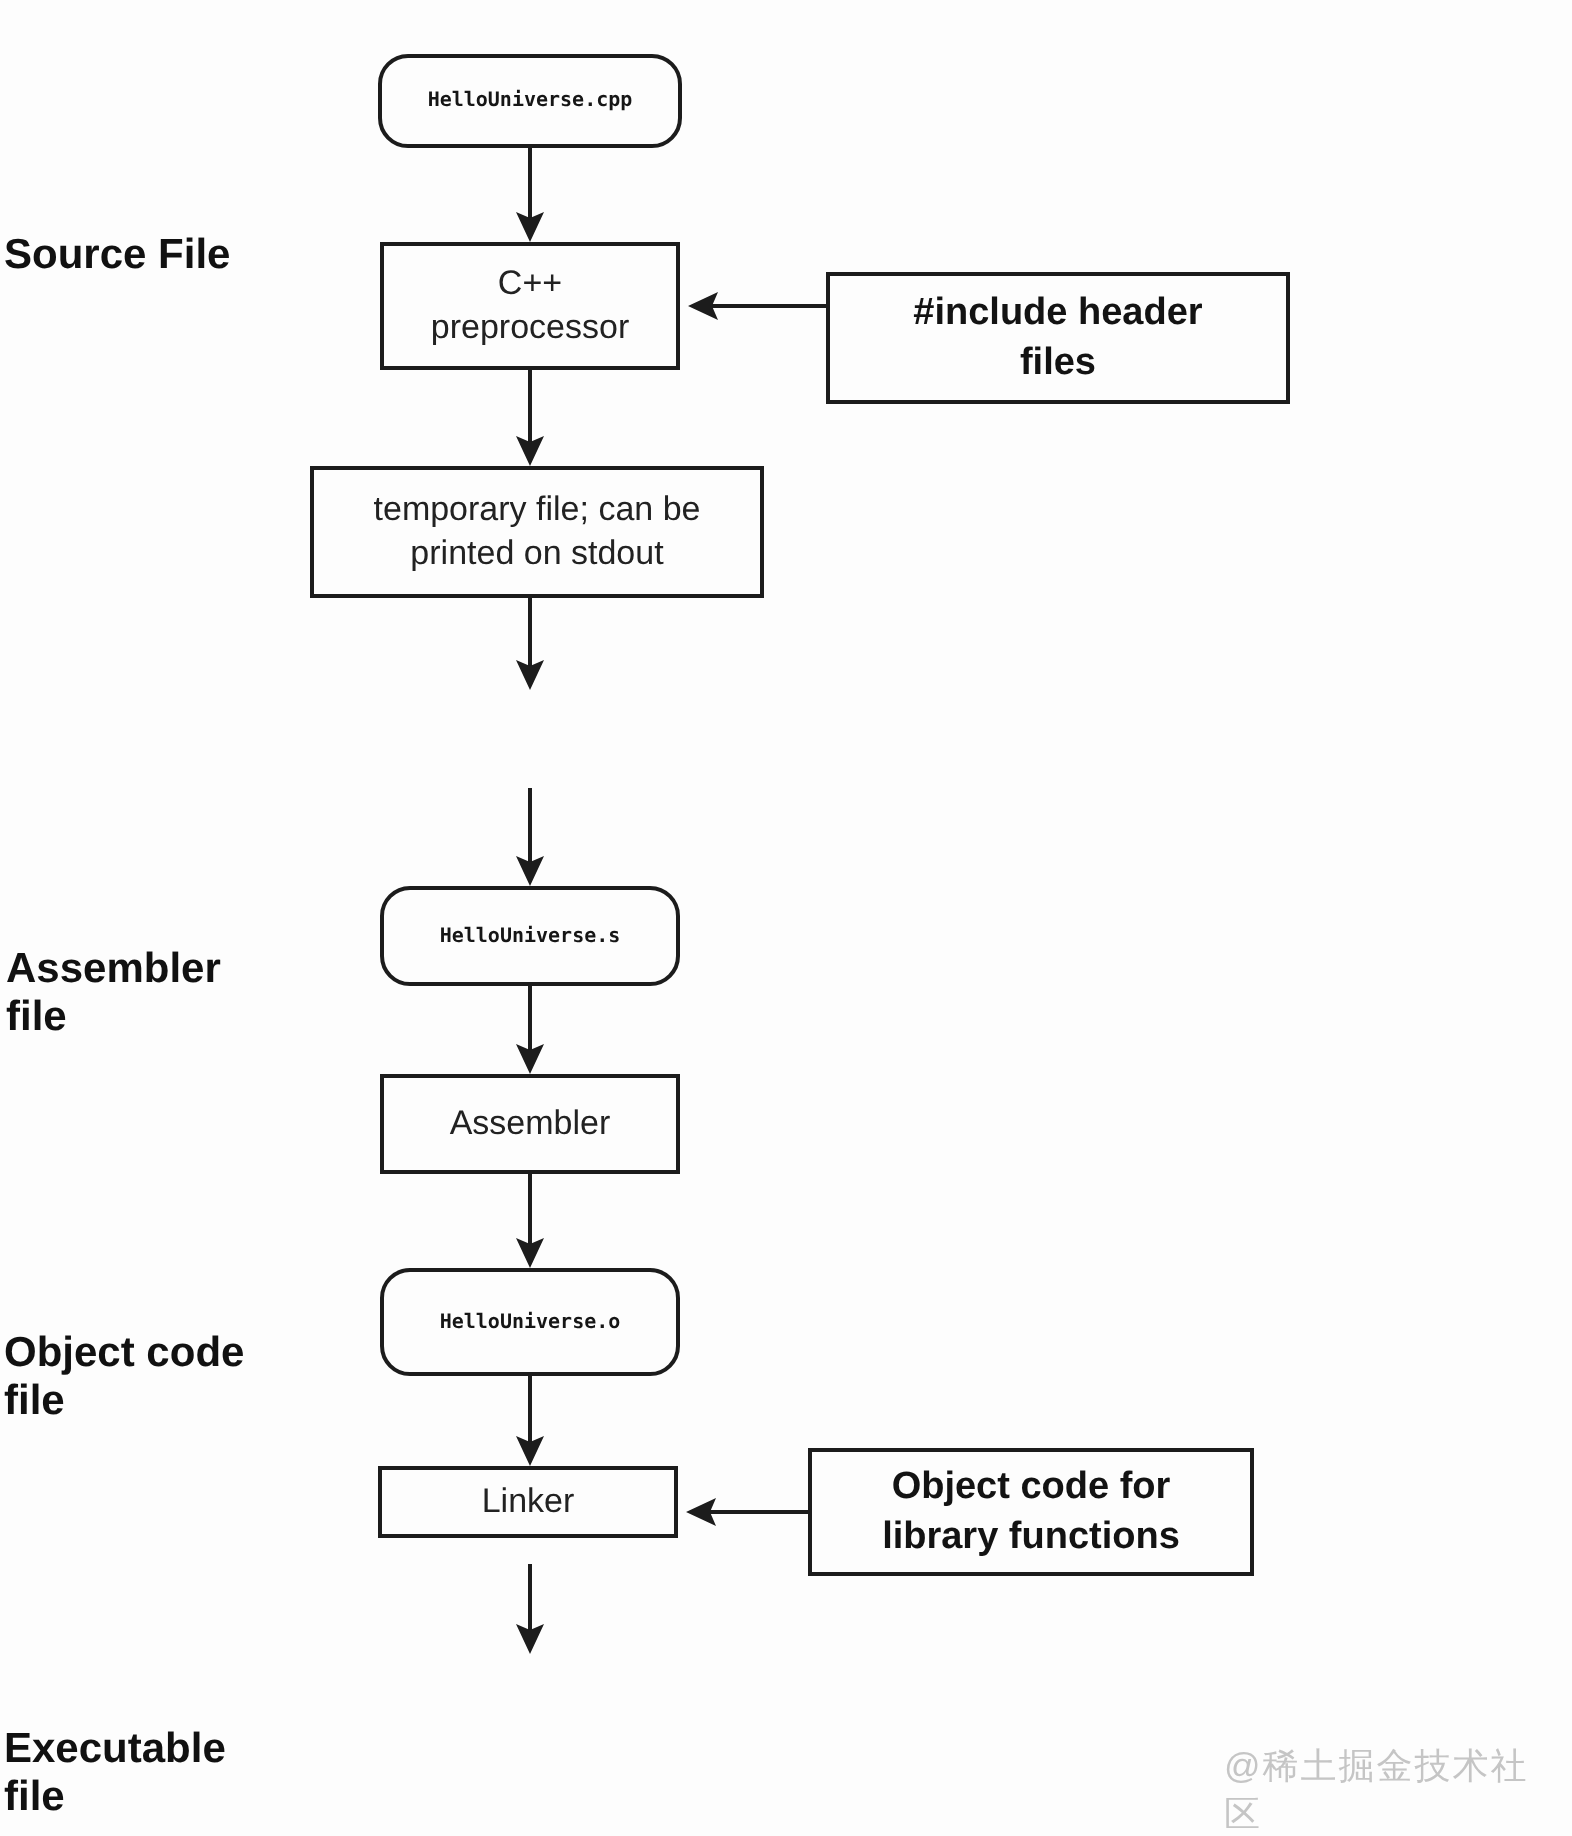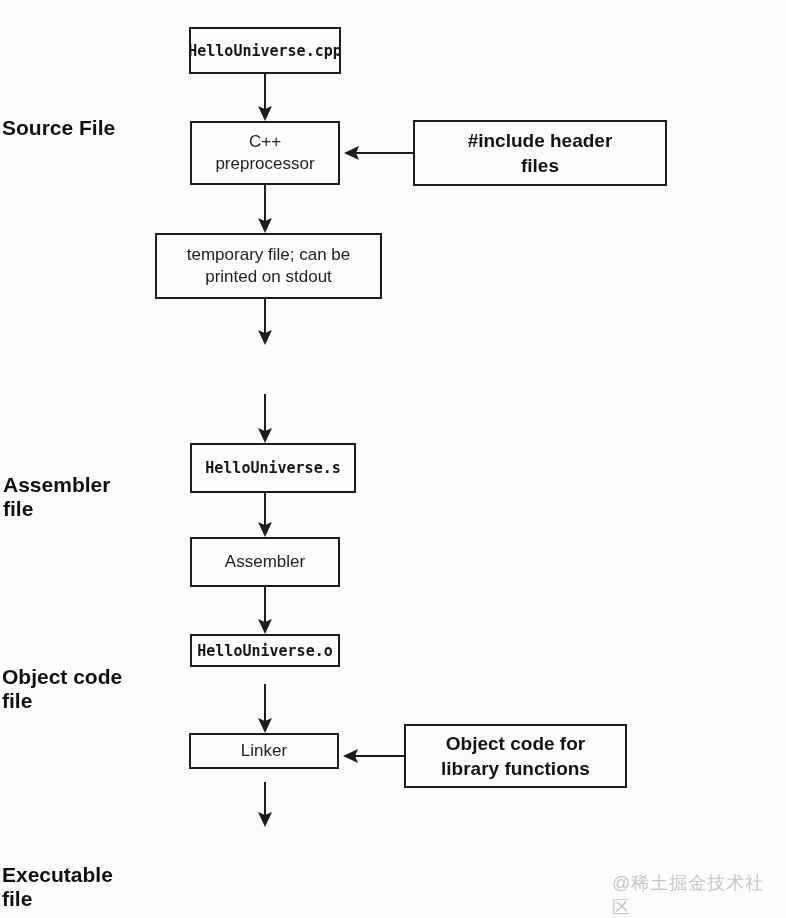--- a/index.html
+++ b/index.html
@@ -29,23 +29,24 @@
     display: block;
   }
   .sans {
     font-family: "Liberation Sans", sans-serif;
     font-size: 17px;
     line-height: 22px;
     color: #222222;
   }
   .mono {
     font-family: "DejaVu Sans Mono", monospace;
-    font-size: 15px;
+    font-size: 10px;
     font-weight: bold;
     color: #161616;
+    border-radius: 15px;
   }
   .annotation {
     font-family: "Liberation Sans", sans-serif;
     font-size: 19px;
     font-weight: bold;
     line-height: 25px;
     color: #131313;
   }
   .side-label {
     position: absolute;
@@ -146,40 +147,40 @@
 
   <div class="box mono" style="left:189px;top:27px;width:152px;height:47px">
     <span>HelloUniverse.cpp</span>
   </div>
 
   <div class="box sans" style="left:190px;top:121px;width:150px;height:64px">
     <span>C++
 preprocessor</span>
   </div>
 
-  <div class="box annotation" style="left:413px;top:120px;width:254px;height:66px">
+  <div class="box annotation" style="left:413px;top:136px;width:232px;height:66px">
     <span>#include header
 files</span>
   </div>
 
   <div class="box sans" style="left:155px;top:233px;width:227px;height:66px">
     <span>temporary file; can be
 printed on stdout</span>
   </div>
 
 
-  <div class="box mono" style="left:190px;top:443px;width:166px;height:50px">
+  <div class="box mono" style="left:190px;top:443px;width:150px;height:50px">
     <span>HelloUniverse.s</span>
   </div>
 
   <div class="box sans" style="left:190px;top:537px;width:150px;height:50px">
     <span>Assembler</span>
   </div>
 
-  <div class="box mono" style="left:190px;top:634px;width:150px;height:33px">
+  <div class="box mono" style="left:190px;top:634px;width:150px;height:54px">
     <span>HelloUniverse.o</span>
   </div>
 
   <div class="box sans" style="left:189px;top:733px;width:150px;height:36px">
     <span>Linker</span>
   </div>
 
   <div class="box annotation" style="left:404px;top:724px;width:223px;height:64px">
     <span>Object code for
 library functions</span>

